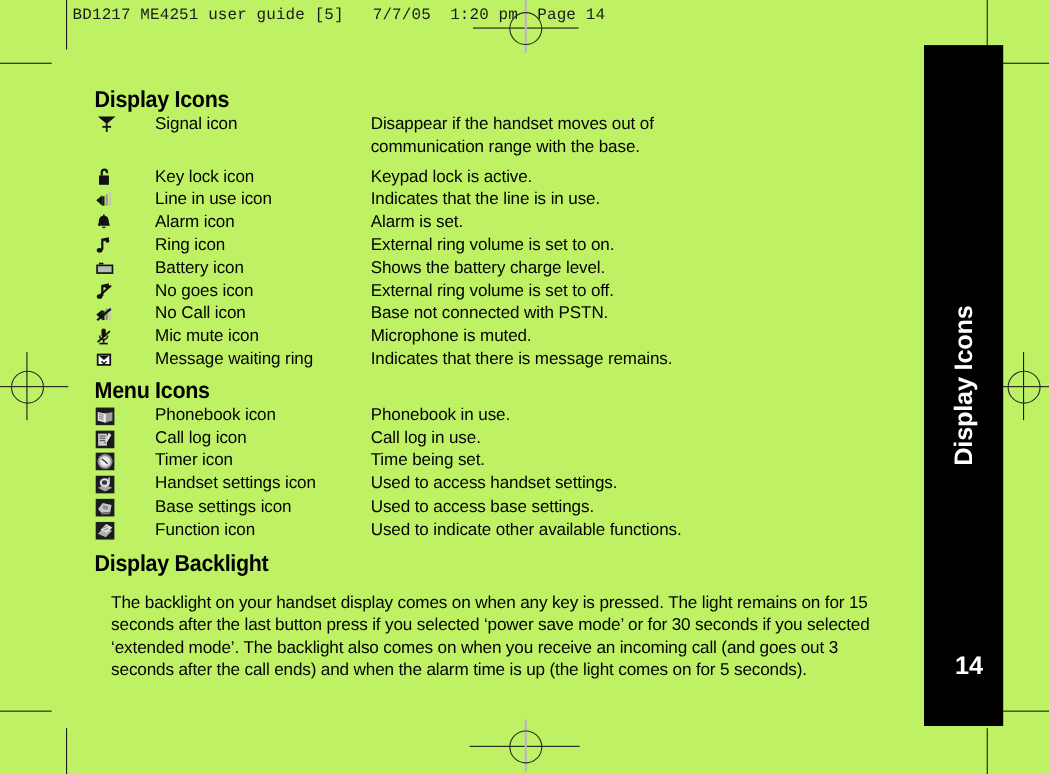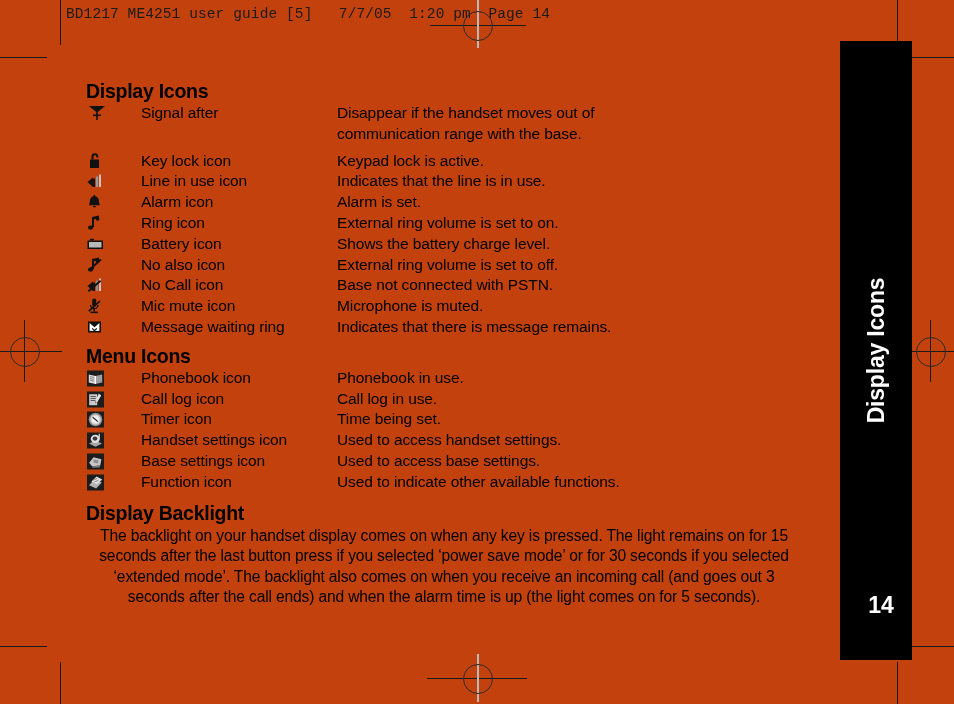--- a/index.html
+++ b/index.html
@@ -8,21 +8,21 @@
     background: #ffffff;
   }
   body {
     font-family: "Liberation Sans", sans-serif;
     -webkit-font-smoothing: antialiased;
   }
   #page {
     position: relative;
     width: 954px;
     height: 704px;
-    background: #c2410c;
+    background: #bef264;
     overflow: hidden;
   }
 
   
   .crop-line {
     position: absolute;
     background: #1a1a1a;
   }
   .crop-line.gray { background: #b8b8b8; }
 
@@ -93,27 +93,26 @@
     display: block;
     margin-top: 1px;
   }
   .icon-cell svg { display: block; }
 
   
   tr.spacer td { height: 6px; line-height: 6px; font-size: 0; }
 
   
   p.body-copy {
-    margin: 2px;
+    margin: 15px;
     font-size: 15.6px;
     line-height: 20.6px;
     color: #000;
     letter-spacing: -0.15px;
     width: 712px;
-    text-align: center;
   }
 
   
   #tab {
     position: absolute;
     left: 840px;
     top: 41px;
     width: 72px;
     height: 619px;
     background: #000000;
@@ -189,21 +188,21 @@
             <span class="icon-cell">
               <svg width="22" height="18" viewBox="0 0 22 18">
                   <g fill="#111">
                 <path d="M3 2 L19 2 L11.8 8 L10.2 8 Z"></path>
                 <rect x="10.2" y="8" width="1.6" height="8"></rect>
                 <rect x="7" y="10.5" width="8" height="1.6"></rect>
               </g>
                 </svg>
             </span>
           </td>
-          <td class="col-name">Signal after</td>
+          <td class="col-name">Signal icon</td>
           <td class="col-desc desc-indent">Disappear if the handset moves out of<br>communication range with the base.</td>
         </tr>
         <tr class="spacer">
             <td colspan="3"></td>
           </tr>
 
         <tr>
           <td class="col-icon">
             <span class="icon-cell">
               <svg width="22" height="18" viewBox="0 0 22 18">
@@ -289,21 +288,21 @@
               <svg width="22" height="18" viewBox="0 0 22 18">
                   <g fill="#111">
                 <path d="M6 3 L13 1.6 L13 4 L8 5.3 L8 13 L6 13 Z"></path>
                 <ellipse cx="4.6" cy="13.6" rx="2.6" ry="2.1"></ellipse>
                 <ellipse cx="11.6" cy="5.1" rx="1.9" ry="1.6"></ellipse>
                 <rect x="0.5" y="8.1" width="16.5" height="1.9" transform="rotate(-42 8.7 9)"></rect>
               </g>
                 </svg>
             </span>
           </td>
-          <td class="col-name">No also icon</td>
+          <td class="col-name">No goes icon</td>
           <td class="col-desc">External ring volume is set to off.</td>
         </tr>
 
         <tr>
           <td class="col-icon">
             <span class="icon-cell">
               <svg width="22" height="18" viewBox="0 0 22 18">
                   <g>
                 <path d="M1.5 10 L7 5.5 L7 15 Z" fill="#111"></path>
                 <rect x="7" y="6.5" width="2" height="8.5" fill="#111"></rect>

